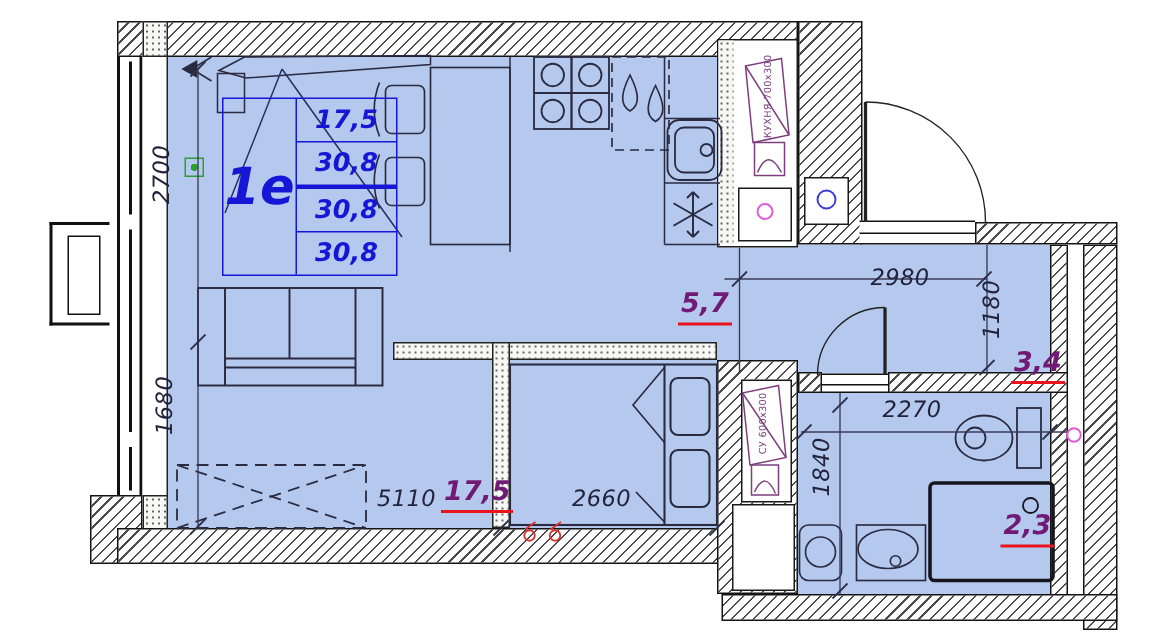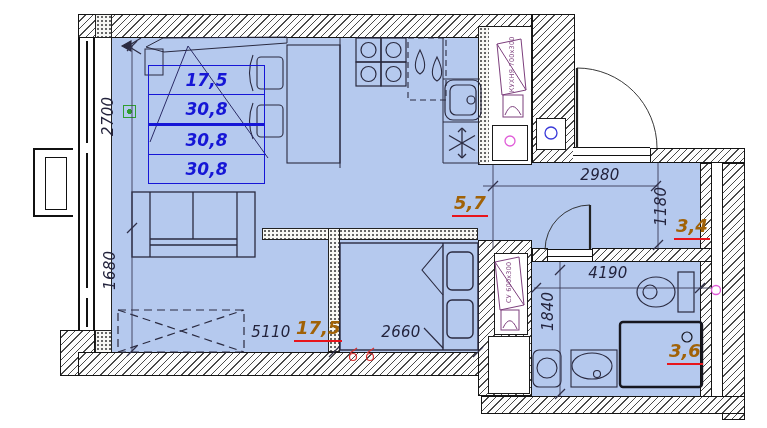--- a/index.html
+++ b/index.html
@@ -11,21 +11,21 @@
         border:1.3px solid #141414;}
   .speckle{background-color:#f7f7f4;
         background-image:radial-gradient(#666 .75px,rgba(0,0,0,0) 1px);
         background-size:4px 4px;border:1px solid #222;}
   .whitebox{background:#fff;border:1.2px solid #1a1a1a;}
   .sill{background:#fff;border-top:1.5px solid #111;border-bottom:1.5px solid #111;}
   .sill .mid{position:absolute;left:0;right:0;top:50%;height:1px;background:#111;}
   .dim{position:absolute;font:italic 15px/1.1 "DejaVu Sans",sans-serif;color:#23233c;
        text-align:center;letter-spacing:.3px;white-space:nowrap;}
   .rot{transform:rotate(-90deg);}
-  .area{position:absolute;font:italic 600 18px/1.1 "DejaVu Sans",sans-serif;color:#a16207;
+  .area{position:absolute;font:italic 600 18px/1.1 "DejaVu Sans",sans-serif;color:#701a75;
         border-bottom:2px solid #e8151c;padding:0 2px 2px;white-space:nowrap;}
   .ventlbl{position:absolute;font:500 6.5px/1 "DejaVu Sans",sans-serif;color:#7d3f7d;
         text-align:center;letter-spacing:.2px;transform:rotate(-90deg);white-space:nowrap;}
   .spec-table{position:absolute;left:148px;top:65px;width:115px;height:117px;
         border:1.7px solid #1616d6;display:flex;color:#1616d6;}
   .spec-unit{width:48px;border-right:1.7px solid #1616d6;display:flex;align-items:center;
         justify-content:center;font:italic 700 34px/1 "DejaVu Sans",sans-serif;}
   .spec-col{flex:1;display:flex;flex-direction:column;}
   .spec-row{flex:1;display:flex;align-items:center;justify-content:center;
         font:italic 600 17px/1 "DejaVu Sans",sans-serif;border-bottom:1.5px solid #1616d6;}
@@ -251,34 +251,35 @@
     </g>
     <circle cx="510" cy="141" r="5" stroke="#e05cd8" stroke-width="1.3" fill="none"></circle>
     <circle cx="551" cy="133" r="6" stroke="#3a3ad8" stroke-width="1.3" fill="none"></circle>
     <circle cx="716" cy="290" r="4.5" stroke="#e05cd8" stroke-width="1.3" fill="none"></circle>
   </svg>
 
   <div class="dim rot" style="left:83px;top:108px;width:50px;">2700</div>
   <div class="dim rot" style="left:85px;top:262px;width:50px;">1680</div>
   <div class="dim" style="left:246px;top:324px;width:50px;">5110</div>
   <div class="dim" style="left:376px;top:324px;width:50px;">2660</div>
-  <div class="dim" style="left:575px;top:167px;width:50px;">2980</div>
+  <div class="dim" style="left:575px;top:177px;width:50px;">2980</div>
   <div class="dim rot" style="left:636px;top:198px;width:50px;">1180</div>
-  <div class="dim" style="left:583px;top:265px;width:50px;">4190</div>
+  <div class="dim" style="left:583px;top:265px;width:50px;">2270</div>
   <div class="dim rot" style="left:523px;top:303px;width:50px;">1840</div>
 
   <div class="area" style="left:294px;top:318px;">17,5</div>
   <div class="area" style="left:452px;top:193px;">5,7</div>
-  <div class="area" style="left:674px;top:216px;">3,4</div>
-  <div class="area" style="left:667px;top:341px;">3,6</div>
+  <div class="area" style="left:674px;top:232px;">3,4</div>
+  <div class="area" style="left:667px;top:341px;">2,3</div>
 
   <div class="ventlbl" style="left:482px;top:61px;width:60px;">КУХНЯ 700х300</div>
   <div class="ventlbl" style="left:479px;top:279px;width:60px;">СУ 600х300</div>
 
   <div class="spec-table">
+    <div class="spec-unit">1е</div>
     <div class="spec-col">
       <div class="spec-row">17,5</div>
       <div class="spec-row thick">30,8</div>
       <div class="spec-row">30,8</div>
       <div class="spec-row">30,8</div>
     </div>
   </div>
 
 </div>
 

